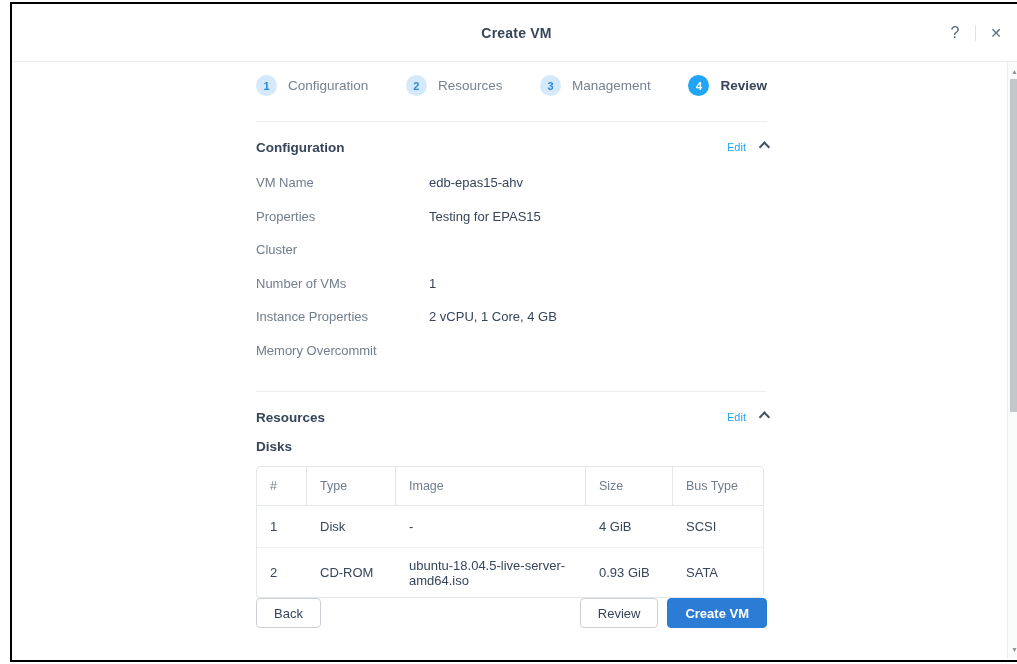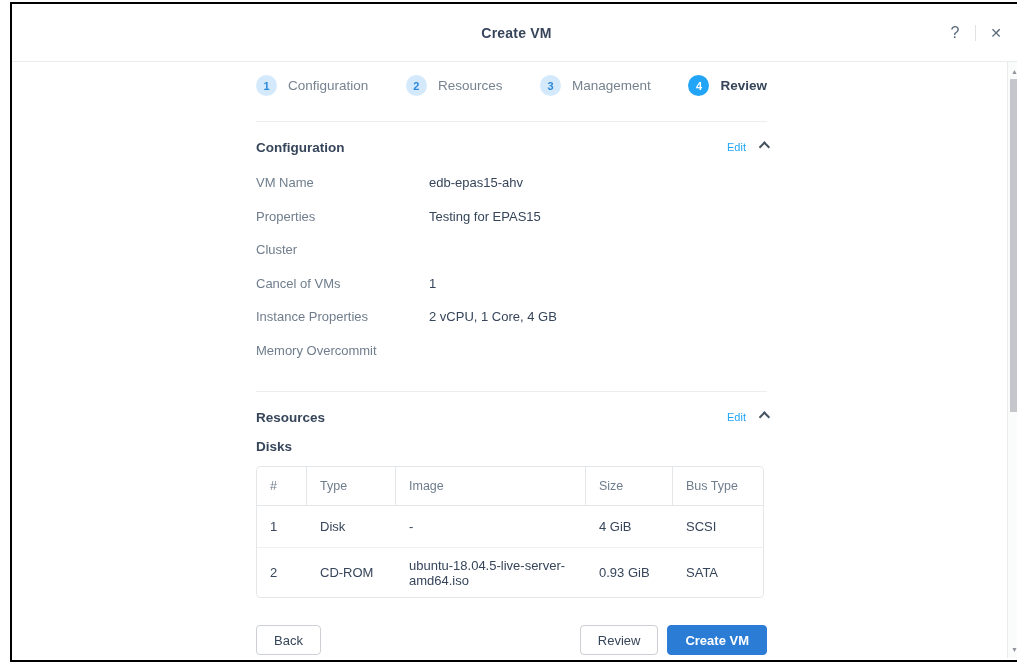--- a/index.html
+++ b/index.html
@@ -86,21 +86,21 @@
   }
   .disks-table th:last-child{border-right:none;}
   .disks-table td{
     padding:0 13px;font-size:13px;color:var(--text-dark);
     border-bottom:1px solid var(--row-line);word-wrap:break-word;
   }
   .disks-table tr.disk-row-1 td{height:42px;}
   .disks-table tr.disk-row-2 td{height:49px;}
   .disks-table tr:last-child td{border-bottom:none;}
   
-  .footer{margin-top:27px;display:flex;align-items:center;}
+  .footer{display:flex;align-items:center;}
   .btn{
     height:30px;padding:0 17px;border-radius:4px;font-size:13px;cursor:pointer;
     font-family:"Liberation Sans", sans-serif;
     background:#fff;border:1px solid #ccd0d4;color:var(--text-dark);
   }
   .btn-primary{background:var(--primary);border:1px solid var(--primary);color:#fff;font-weight:bold;}
   .footer .spacer{flex:1;}
   .footer .btn + .btn{margin-left:9px;}
   
   .scrollbar{
@@ -170,21 +170,21 @@
           <span class="field-value">edb-epas15-ahv</span>
         </div>
         <div class="field-row">
           <span class="field-label">Properties</span>
           <span class="field-value">Testing for EPAS15</span>
         </div>
         <div class="field-row">
           <span class="field-label">Cluster</span>
         </div>
         <div class="field-row">
-          <span class="field-label">Cancel of VMs</span>
+          <span class="field-label">Number of VMs</span>
           <span class="field-value">1</span>
         </div>
         <div class="field-row">
           <span class="field-label">Instance Properties</span>
           <span class="field-value">2 vCPU, 1 Core, 4 GB</span>
         </div>
         <div class="field-row">
           <span class="field-label">Memory Overcommit</span>
         </div>
       </div>

